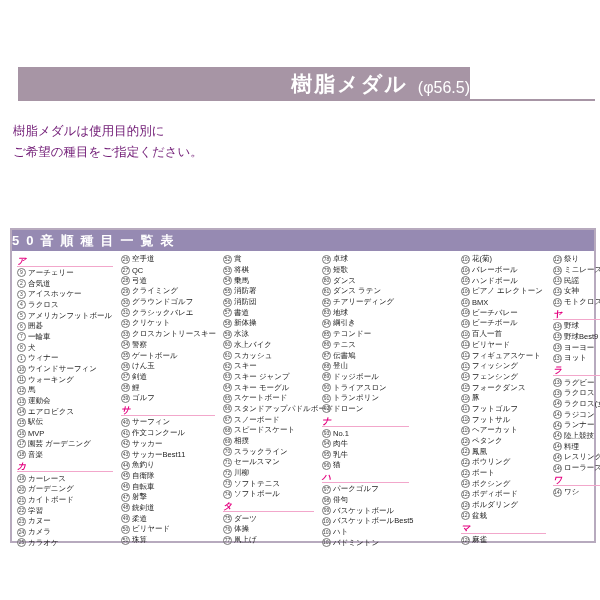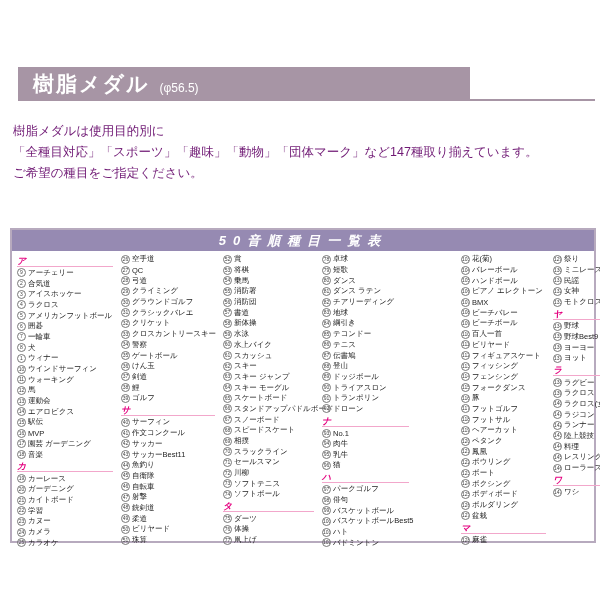--- a/index.html
+++ b/index.html
@@ -3,32 +3,32 @@
 <meta charset="utf-8">
 <style>
   * { margin:0; padding:0; box-sizing:border-box; }
   html,body { width:600px; height:600px; background:#fff; overflow:hidden;
     font-family:"Liberation Sans","DejaVu Sans",sans-serif; }
   .page { position:relative; width:600px; height:600px; background:#fff; }
 
   
   .title-rule { position:absolute; top:99px; left:18px; width:577px; height:2px; background:#a795a5; }
   .title-bar { position:absolute; top:67px; left:18px; width:452px; height:34px;
-    background:#a795a5; display:flex; align-items:center; }
+    background:#a795a5; display:flex; align-items:center;justify-content:flex-end; }
   .title-text { color:#fff; font-weight:bold; font-size:21px; letter-spacing:2px; padding-left:15px; }
-  .title-note { color:#fff; font-size:12px; margin-left:10px; margin-top:8px; }
+  .title-note { color:#fff; font-size:16px; margin-left:10px; margin-top:8px; }
 
   
   .intro { position:absolute; top:121px; left:13px; font-size:12.5px; color:#701a75; line-height:21px; }
 
   
   .tbl { position:absolute; top:228px; left:10px; width:586px; height:315px;
     border:2px solid #b7aabe; background:#fff; }
-  .tbl-header { height:21px; background:#968ab2; color:#fff; text-align:center;
-    font-size:13px; font-weight:bold; letter-spacing:7px; line-height:21px;font-style:italic; }
+  .tbl-header { height:21px; background:#968ab2; color:#fff; 
+    font-size:13px; font-weight:bold; letter-spacing:7px; line-height:21px; }
   .tbl-body { display:flex; padding:3px 2px 0 5px; }
   .col { flex:0 0 auto; }
   .col:nth-child(1){ width:104px; } .col:nth-child(2){ width:102px; }
   .col:nth-child(3){ width:99px; }  .col:nth-child(4){ width:95px; }
   .col:nth-child(5){ width:92px;margin-left:44px; }  .col:nth-child(6){ width:84px; }
   .row { height:10.7px; display:flex; align-items:center; font-size:7.5px;
     color:#222; white-space:nowrap; }
   .num { flex:0 0 auto; width:9px; height:9px; border:1px solid #777; border-radius:50%;
     font-size:5px; line-height:7.5px; text-align:center; margin-right:2px; color:#444;
     overflow:hidden; }
@@ -43,21 +43,20 @@
 <div class="page">
 
   <div class="title-rule"></div>
   <div class="title-bar">
     <span class="title-text">樹脂メダル</span>
     <span class="title-note">(φ56.5)</span>
   </div>
 
   <div class="intro">
     <div>樹脂メダルは使用目的別に</div>
-    <div>「全種目対応」「スポーツ」「趣味」「動物」「団体マーク」など147種取り揃えています。</div>
     <div>ご希望の種目をご指定ください。</div>
   </div>
 
   <div class="tbl">
     <div class="tbl-header">50音順種目一覧表</div>
     <div class="tbl-body">
         <div class="col">
           <div class="section-row">
             <span class="section-label">ア</span>
           </div>

